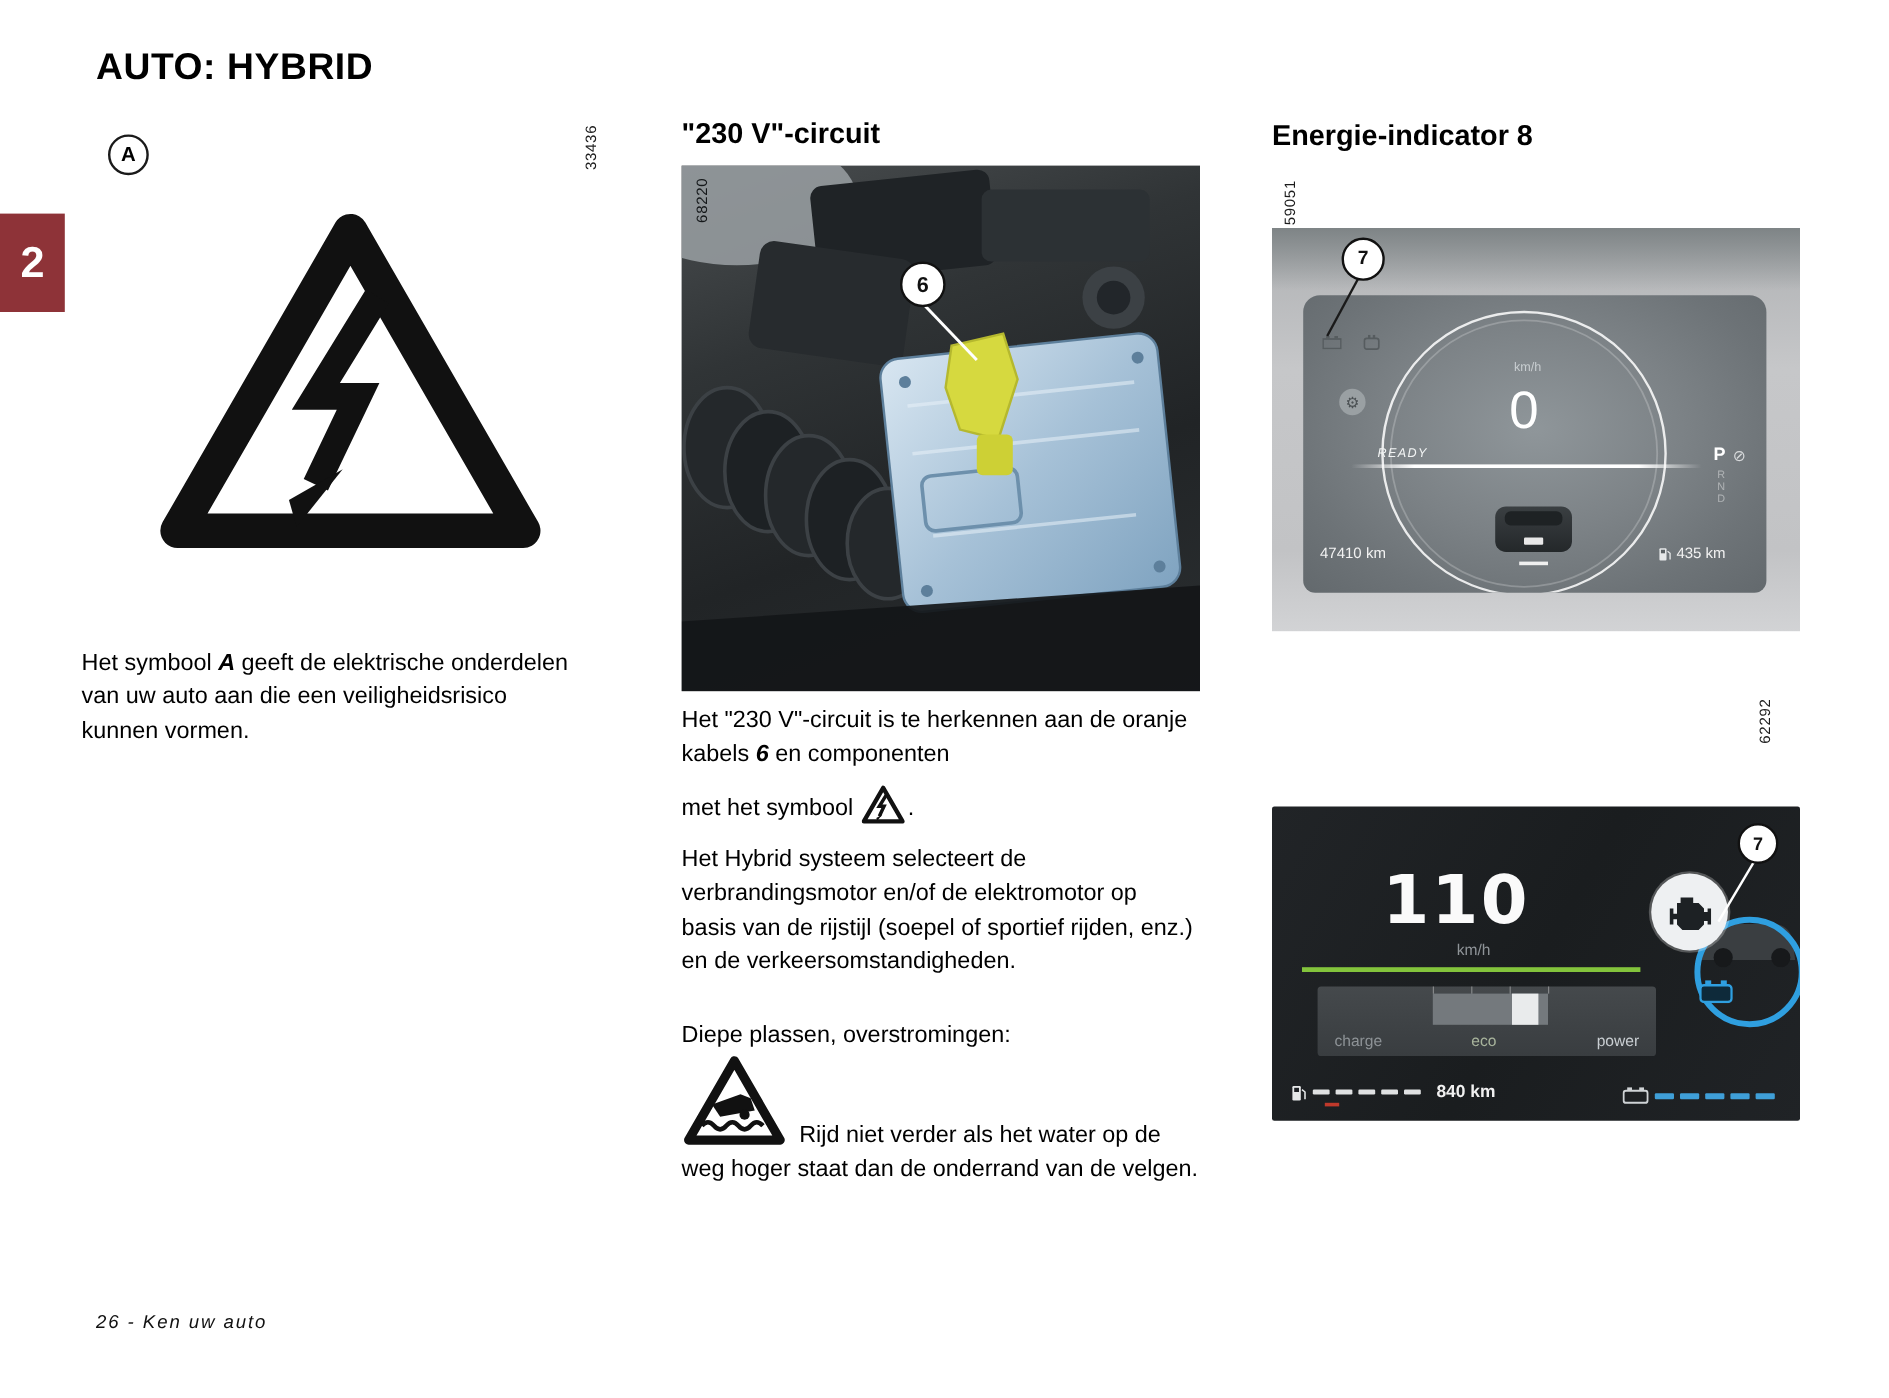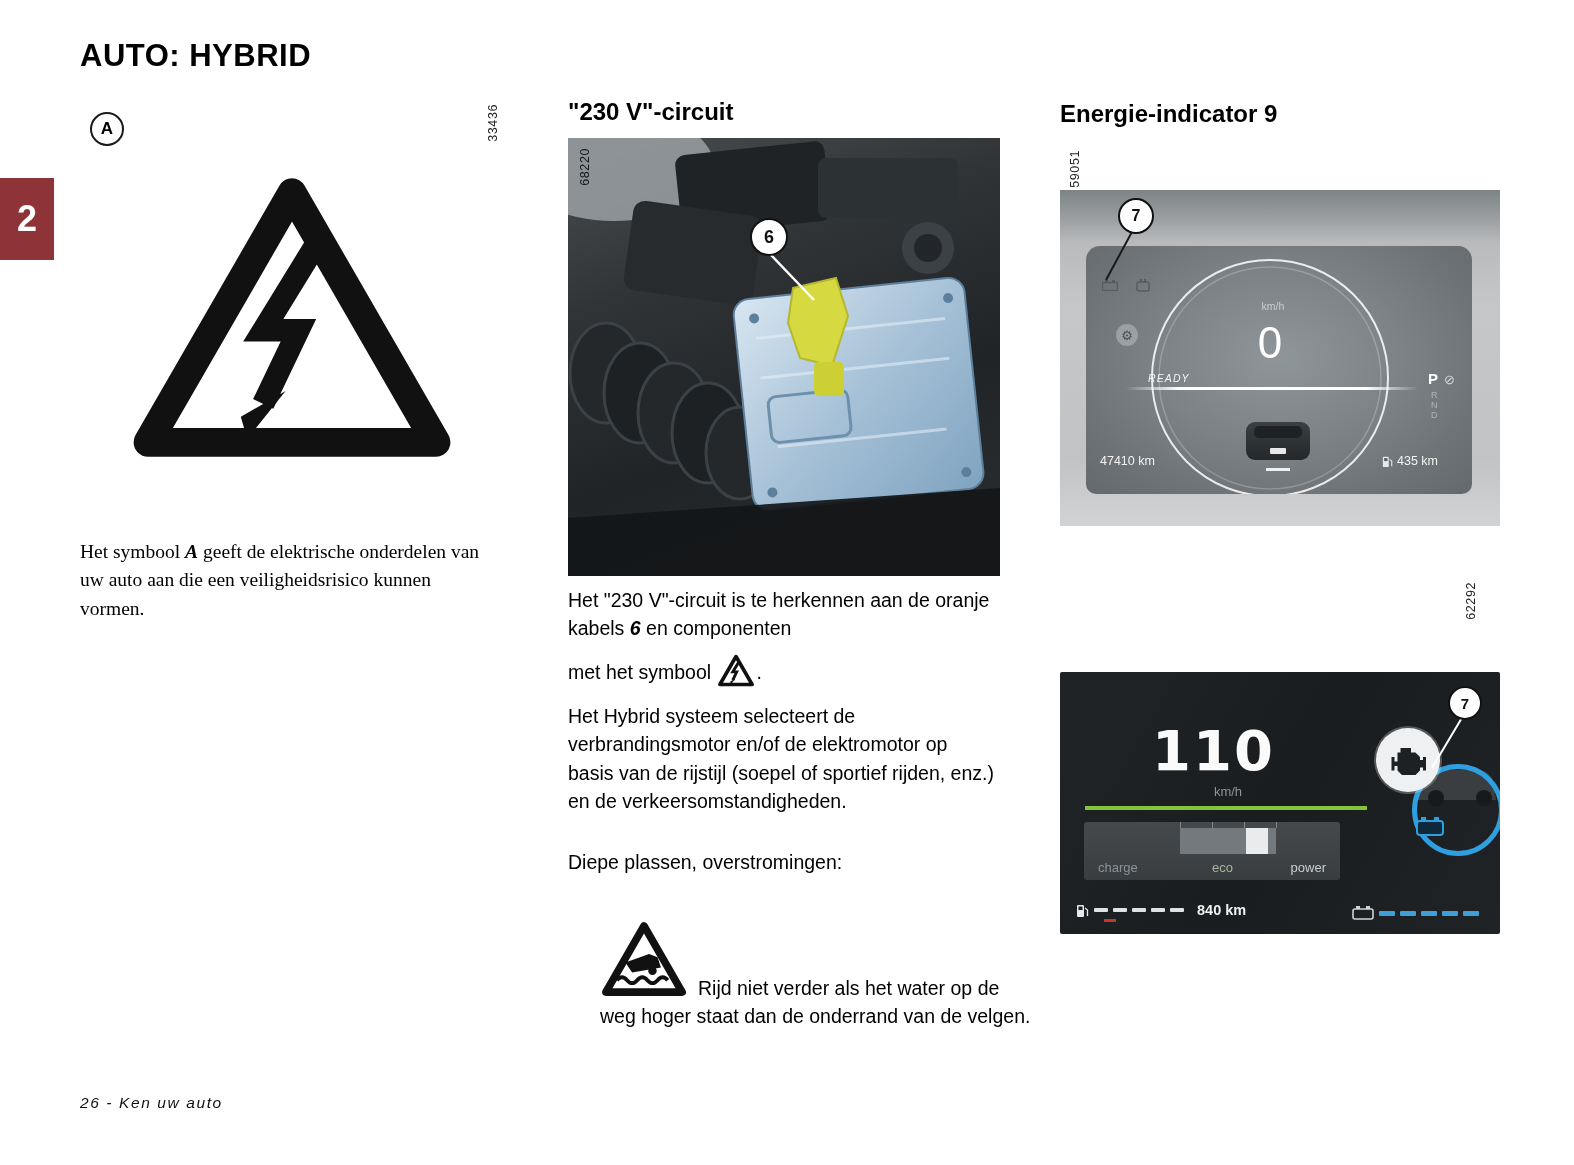--- a/index.html
+++ b/index.html
@@ -55,21 +55,21 @@
   .cl-car .plate{position:absolute;left:24px;bottom:6px;width:16px;height:6px;background:#e8e8e8;border-radius:1px;}
   .cl-dash{left:180px;top:222px;width:24px;height:3px;background:#f0f0f0;}
 
   
   .fig-display{left:1060px;top:672px;width:440px;height:262px;overflow:hidden;border-radius:2px;
      background:linear-gradient(120deg,#212427 0%,#1a1d1f 50%,#202326 100%);}
   .d-speed{left:92px;top:46px;width:150px;text-align:left;font-size:56px;font-weight:bold;color:#fafafa;
            font-family:"DejaVu Sans","Liberation Sans",sans-serif;letter-spacing:2px;}
   .d-kmh{left:128px;top:112px;width:80px;text-align:center;font-size:13px;color:#8f9498;}
   .d-green{left:25px;top:134px;width:282px;height:4px;background:#83c43c;}
-  .d-bar{left:24px;top:150px;width:256px;height:58px;border-radius:3px;
+  .d-bar{left:38px;top:150px;width:282px;height:58px;border-radius:3px;
          background:linear-gradient(180deg,#45494c 0%,#393d40 100%);}
   .d-bar .seg-mid{position:absolute;left:96px;top:6px;width:96px;height:26px;background:#74797d;}
   .d-bar .seg-ind{position:absolute;left:162px;top:6px;width:22px;height:26px;background:#e9ebec;}
   .d-bar .tick{position:absolute;top:0;width:1px;height:6px;background:rgba(255,255,255,.35);}
   .d-bar .lbl{position:absolute;bottom:5px;font-size:13px;}
   .d-fuelrow{left:16px;top:230px;display:flex;align-items:center;gap:5px;}
   .dash-w{width:14px;height:4px;background:#dfe1e2;border-radius:1px;}
   .dash-b{width:16px;height:5px;background:#3f9fd8;border-radius:1px;}
   .d-range{font-size:14.5px;font-weight:bold;color:#f0f0f0;margin-left:8px;}
   .d-redmark{left:44px;top:247px;width:12px;height:3px;background:#c0392b;}
@@ -88,21 +88,21 @@
 
   <div class="abs marker-a">A</div>
   <div class="vref" style="left:486px;top:104px;">33436</div>
 
   <svg class="abs" style="left:132px;top:170px;" width="320" height="295" viewBox="0 0 100 92">
     <path d="M50 7 L95 85 L5 85 Z" fill="none" stroke="#111" stroke-width="9" stroke-linejoin="round"></path>
     <polyline points="57,24 41,50 52,50 41,73" fill="none" stroke="#111" stroke-width="7"></polyline>
     <polygon points="36,84 48,69 34,77" fill="#111"></polygon>
   </svg>
 
-  <div class="abs body-text" style="left:80px;top:538px;width:414px;font-family:Liberation Serif, serif;">
+  <div class="abs body-text" style="left:68px;top:538px;width:414px;">
     <span>Het symbool </span><span class="em-ref">A</span><span> geeft de elektrische onderdelen van uw auto aan die een veiligheidsrisico kunnen vormen.</span>
   </div>
 
   <div class="abs col-heading" style="left:568px;top:98px;">"230 V"-circuit</div>
 
   <div class="abs fig-engine">
     <svg width="432" height="438" viewBox="0 0 432 438">
       <defs>
         <linearGradient id="ecu" x1="0" y1="0" x2="1" y2="1">
           <stop offset="0" stop-color="#d8e6f1"></stop>
@@ -154,30 +154,30 @@
     <span>met het symbool</span>
     <svg width="36" height="33" viewBox="0 0 100 92" style="vertical-align:-8px;margin:0 2px;">
       <path d="M50 7 L95 85 L5 85 Z" fill="none" stroke="#111" stroke-width="10" stroke-linejoin="round"></path>
       <polyline points="57,24 41,50 52,50 41,73" fill="none" stroke="#111" stroke-width="8"></polyline>
       <polygon points="36,84 48,69 34,77" fill="#111"></polygon>
     </svg><span>.</span>
   </div>
 
   <div class="abs body-text" style="left:568px;top:848px;width:430px;">Diepe plassen, overstromingen:</div>
 
-  <div class="abs body-text" style="left:600px;top:932px;width:432px;margin-top:42px;">
+  <div class="abs body-text" style="left:568px;top:932px;width:432px;">
     <svg width="88" height="78" viewBox="0 0 100 92" style="float:left;margin:-54px 10px 2px 0;">
       <path d="M50 7 L95 85 L5 85 Z" fill="none" stroke="#111" stroke-width="9" stroke-linejoin="round"></path>
       <path d="M28 50 L56 40 L66 44 L70 56 L36 62 Z" fill="#111"></path>
       <circle cx="60" cy="60" r="5" fill="#111"></circle>
       <path d="M18 71 q6 -7 12 0 t12 0 t12 0 t12 0 t12 0" stroke="#111" stroke-width="4.5" fill="none"></path>
     </svg><span>Rijd niet verder als het water op de weg hoger staat dan de onderrand van de velgen.</span>
   </div>
 
-  <div class="abs col-heading" style="left:1060px;top:100px;">Energie-indicator 9</div>
+  <div class="abs col-heading" style="left:1060px;top:100px;">Energie-indicator 8</div>
   <div class="vref" style="left:1068px;top:150px;">59051</div>
 
   <div class="abs fig-cluster">
     <div class="abs cluster-topband"></div>
 
     <div class="abs cluster-display">
       <svg width="386" height="248" viewBox="0 0 386 248" style="position:absolute;left:0;top:0;">
         <circle cx="184" cy="132" r="118" fill="none" stroke="rgba(255,255,255,.85)" stroke-width="2"></circle>
         <circle cx="184" cy="132" r="111" fill="none" stroke="rgba(255,255,255,.22)" stroke-width="1.5"></circle>
       </svg>

